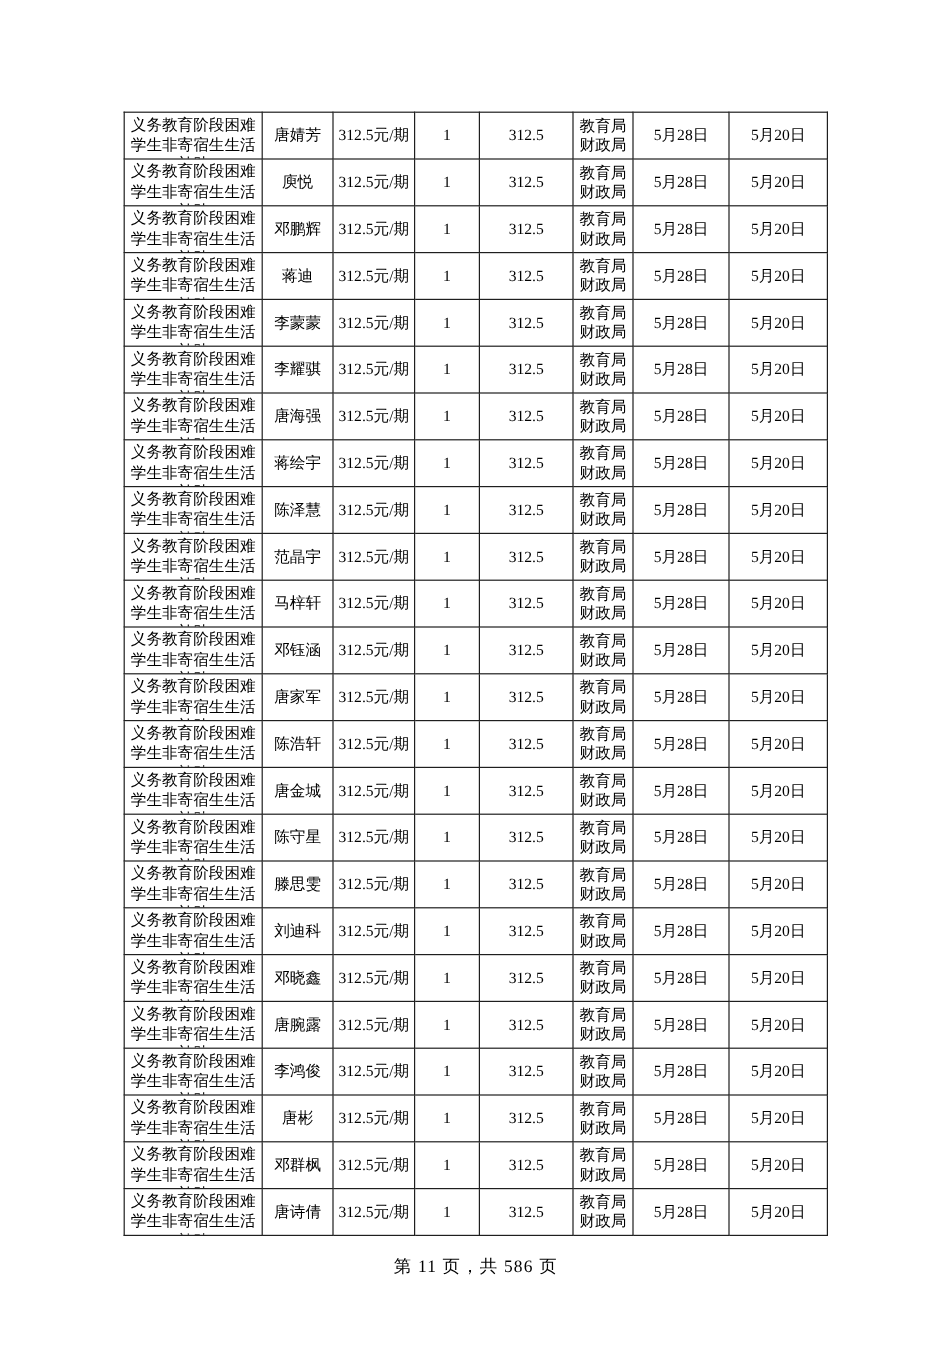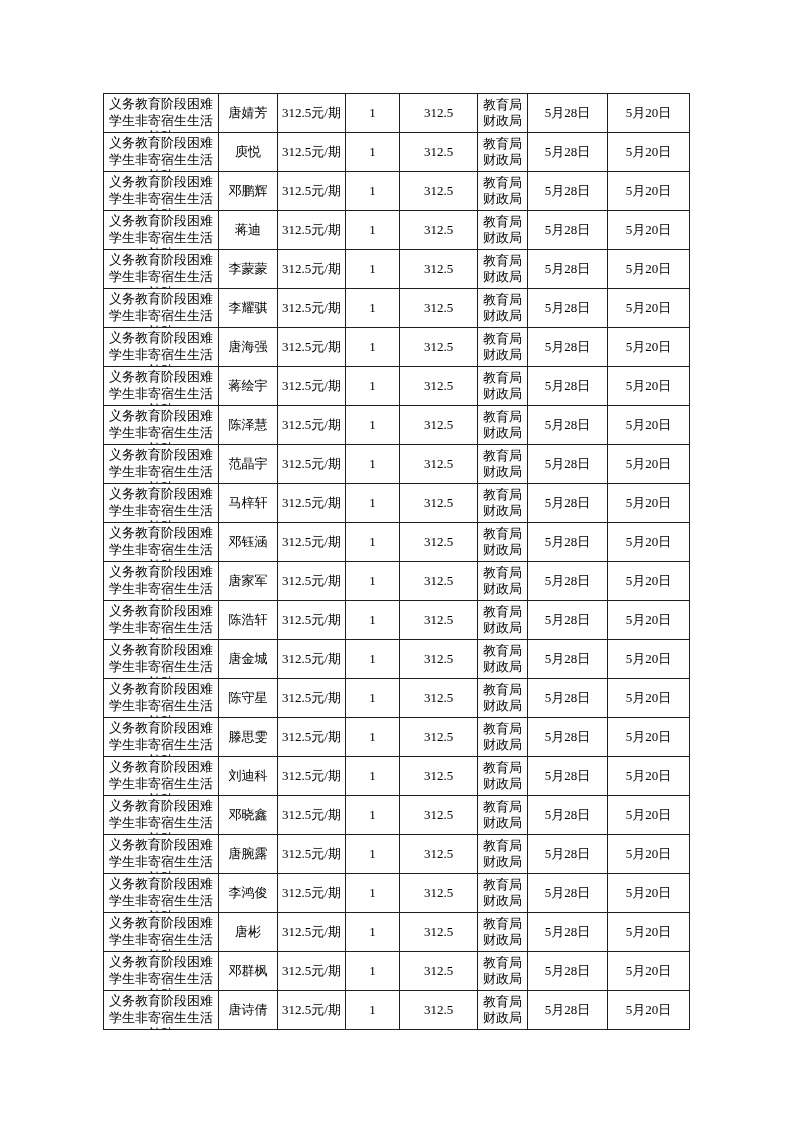--- a/index.html
+++ b/index.html
@@ -393,14 +393,15 @@
         <td>312.5</td>
         <td>
           <div class="dept-wrap">教育局财政局</div>
         </td>
         <td>5月28日</td>
         <td>5月20日</td>
       </tr>
       </tbody>
   </table>
 
+  <div class="footer">第 11 页，共 586 页</div>
 
 </div>
 
 </body></html>

